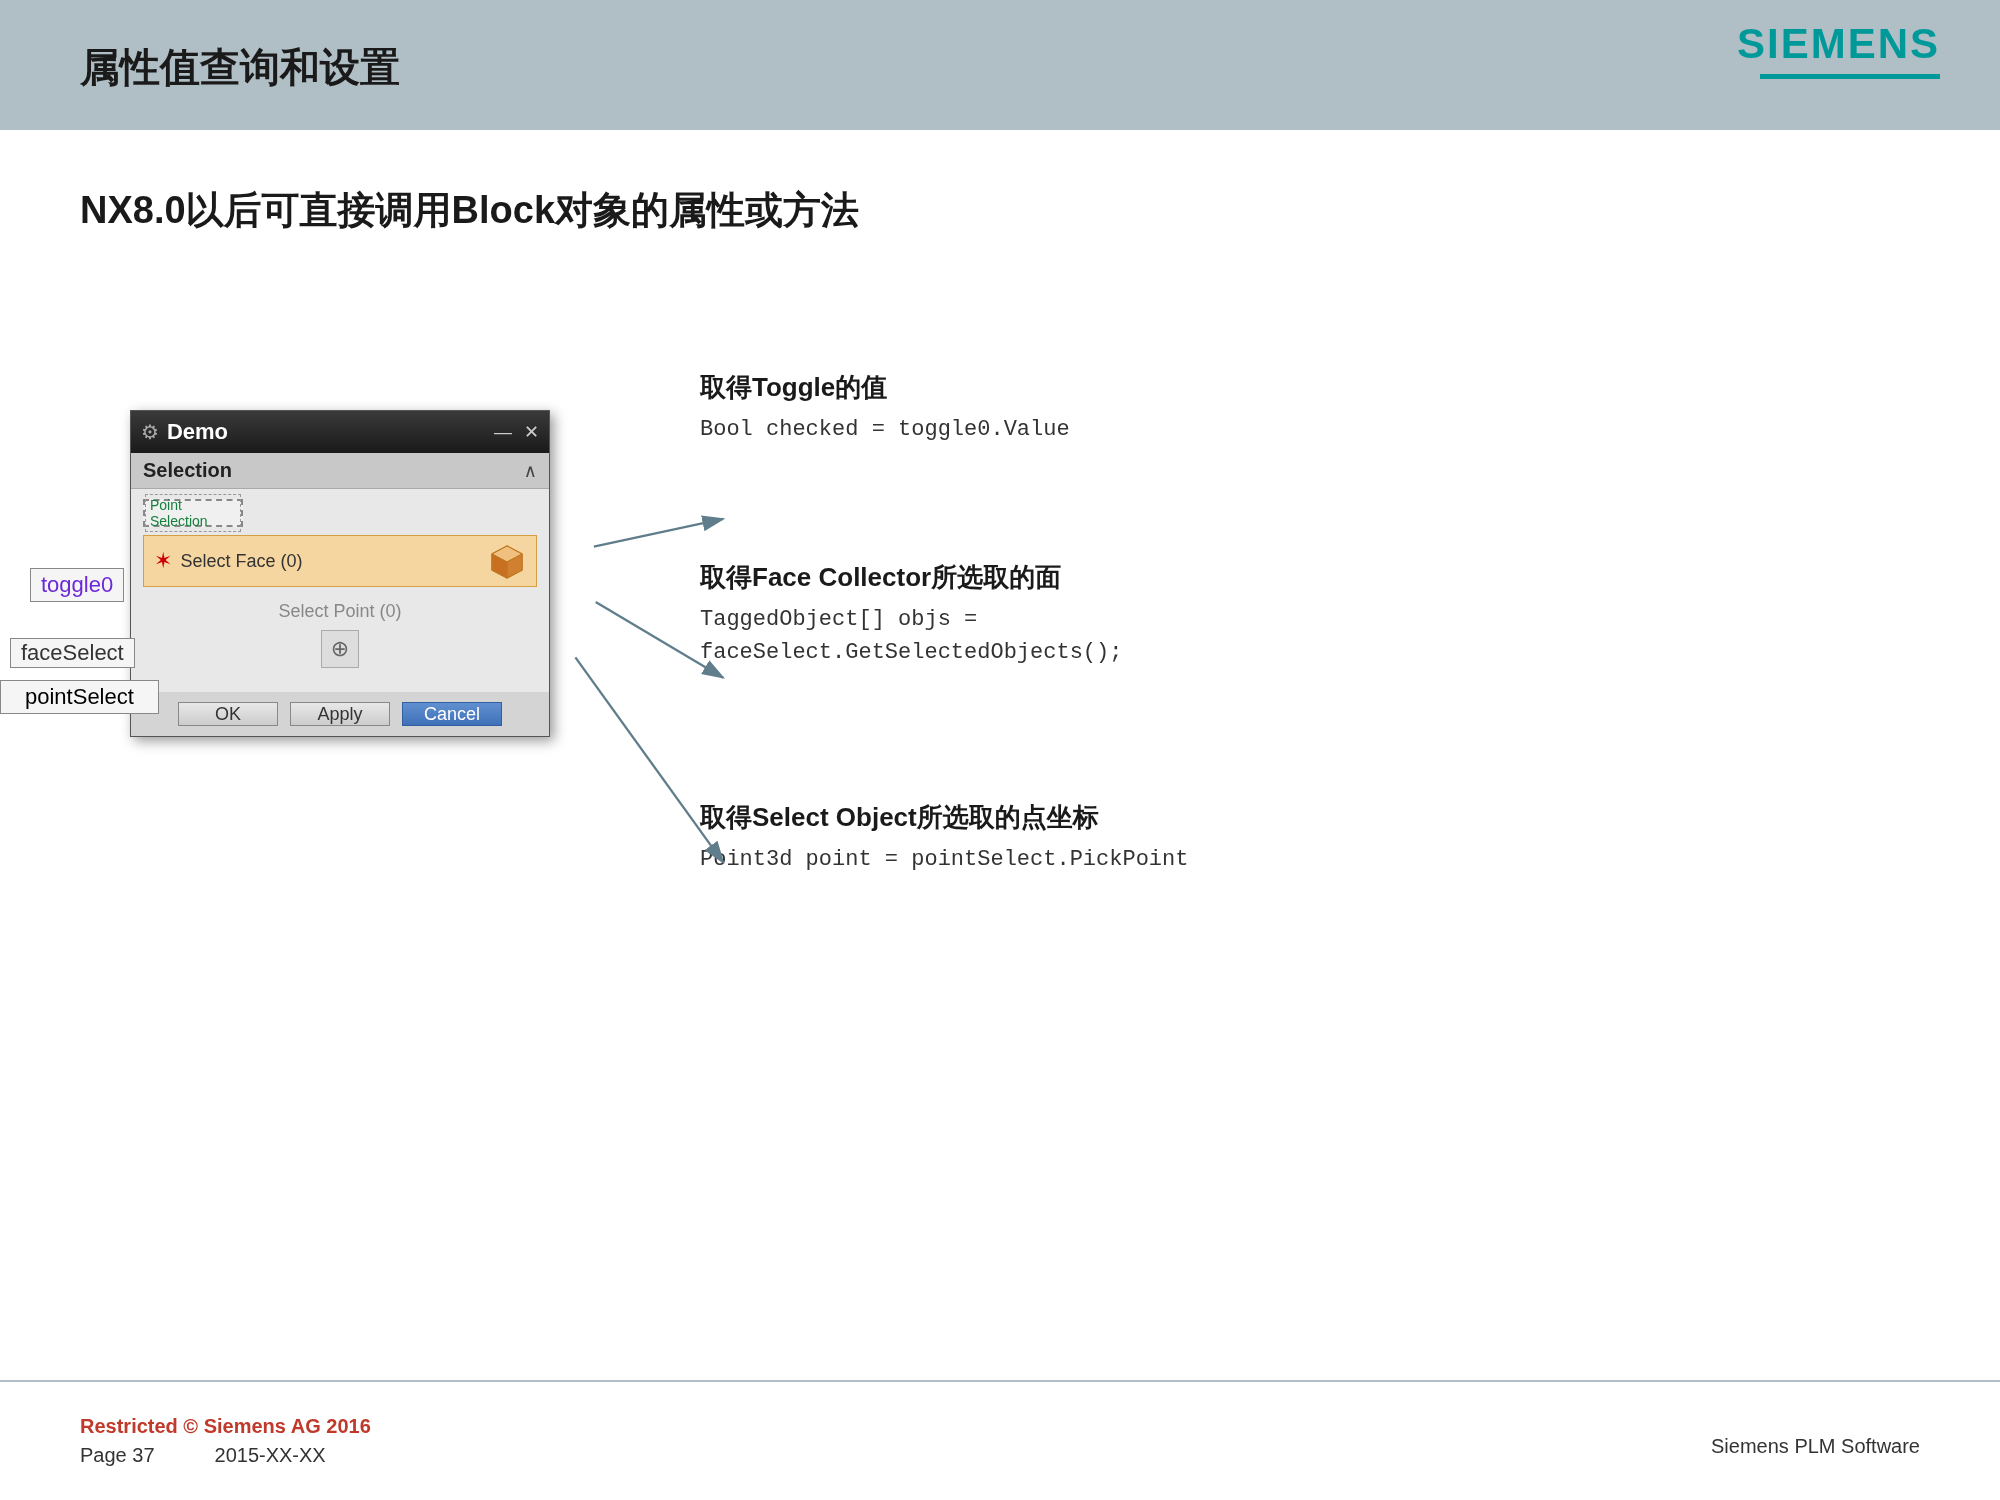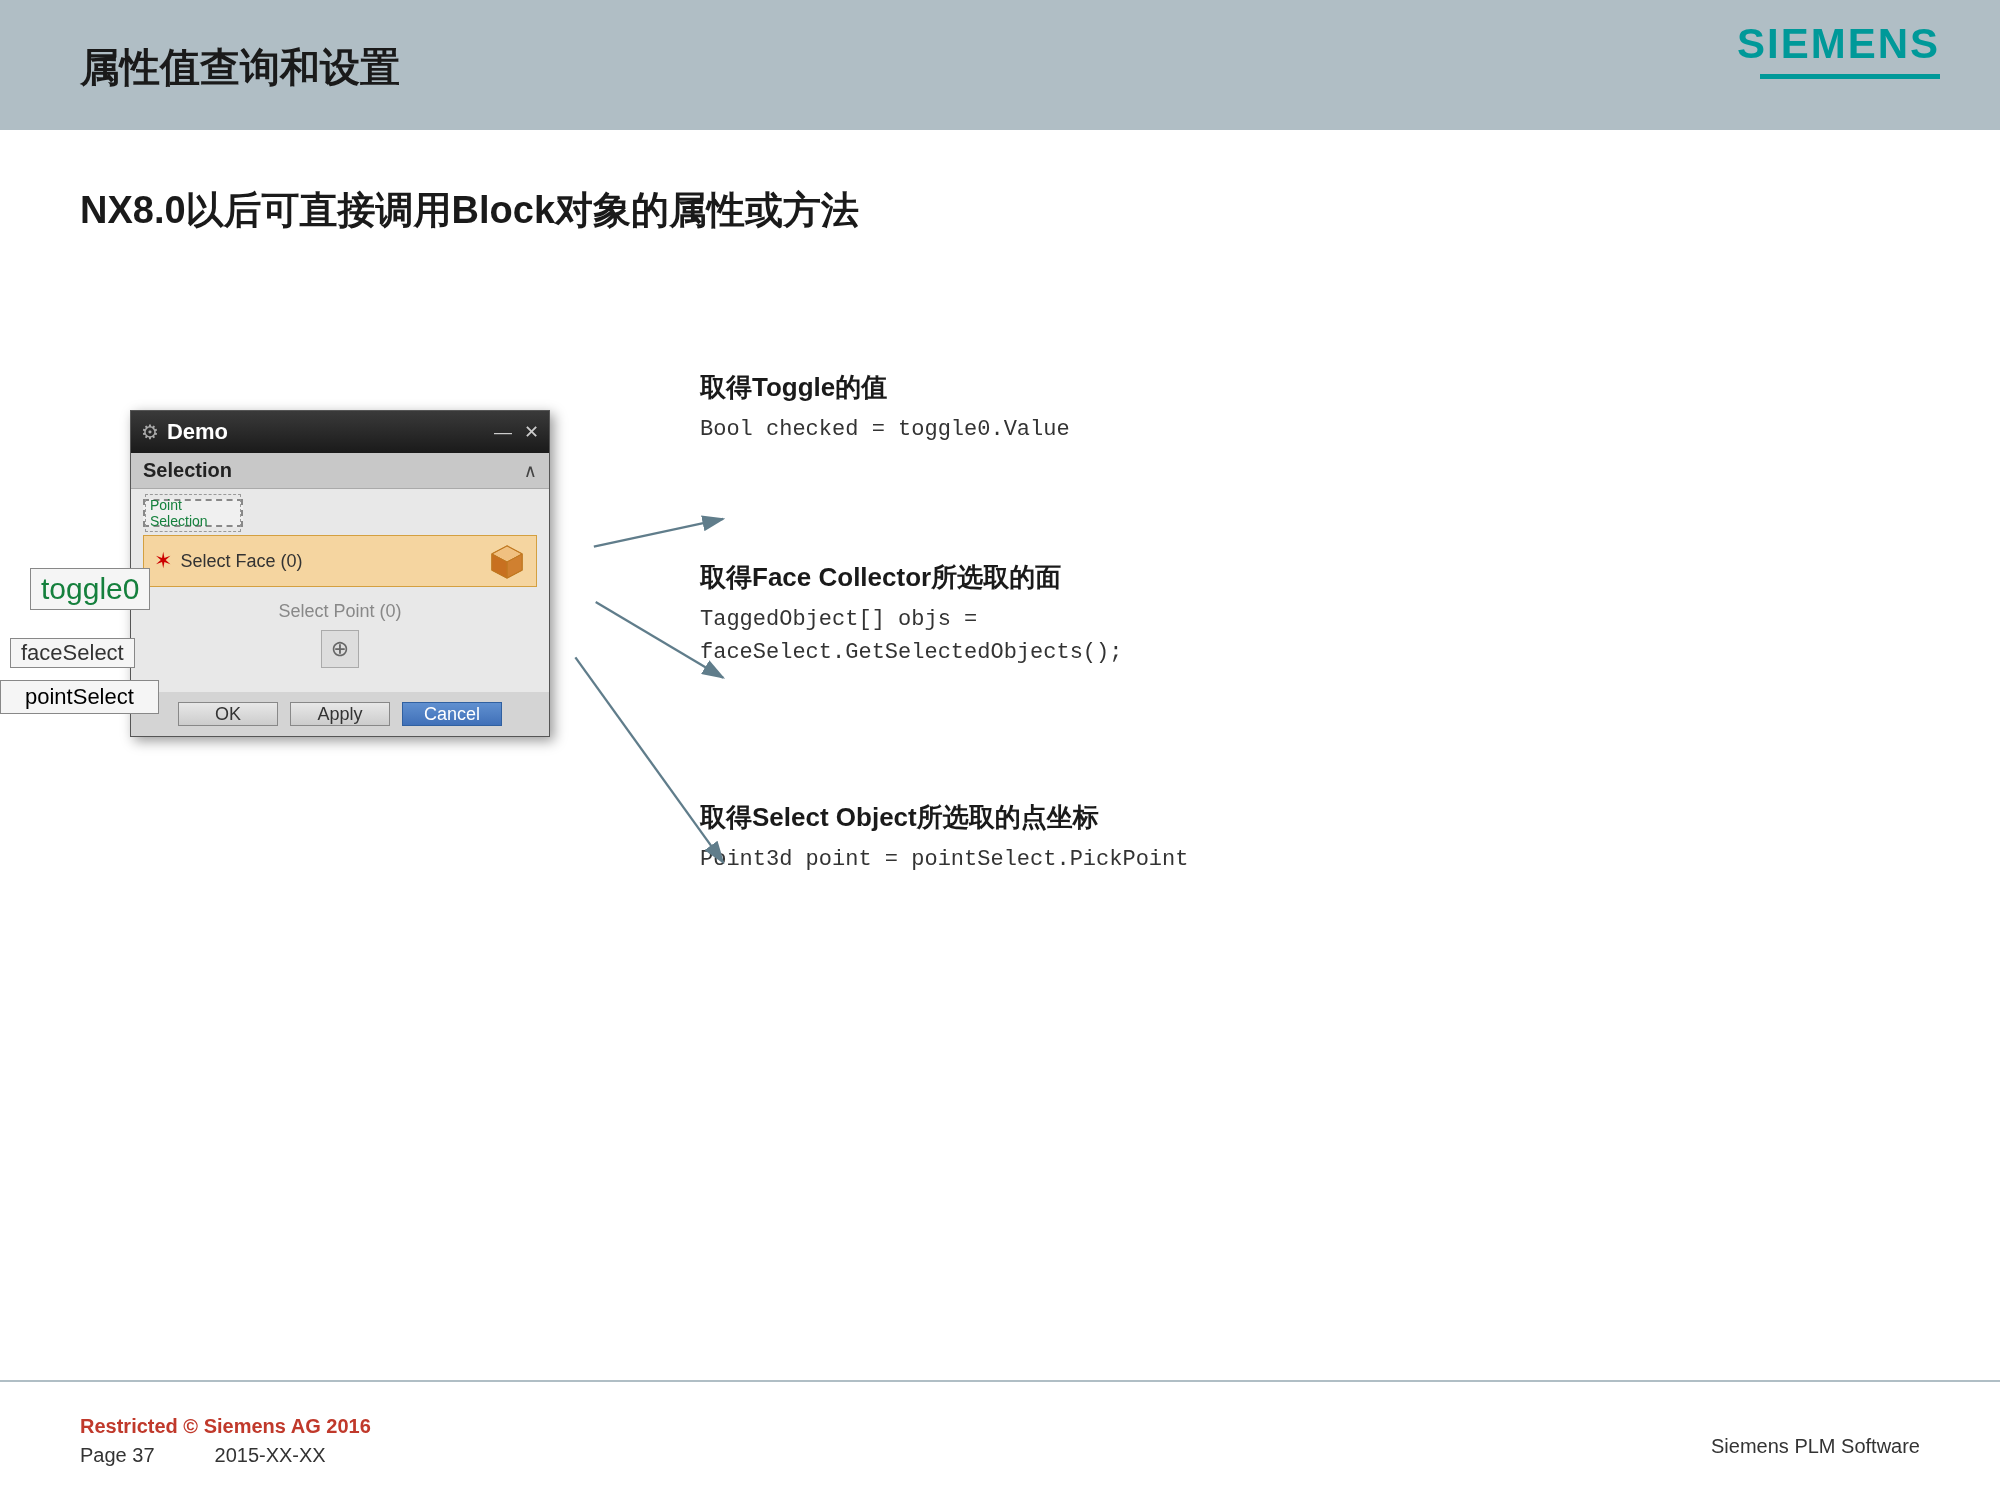--- a/index.html
+++ b/index.html
@@ -77,22 +77,22 @@
       left: 130px;
     }
 
     
     .label-toggle0 {
       position: absolute;
       top: 158px;
       left: -100px;
       border: 1px solid #888;
       padding: 3px 10px;
-      font-size: 30px;
-      color: #15803d;
+      font-size: 22px;
+      color: #6d28d9;
       background: #f5f5f5;
     }
     .label-faceselect {
       position: absolute;
       top: 228px;
       left: -120px;
       border: 1px solid #888;
       padding: 1px 10px;
       font-size: 22px;
       color: #333;

